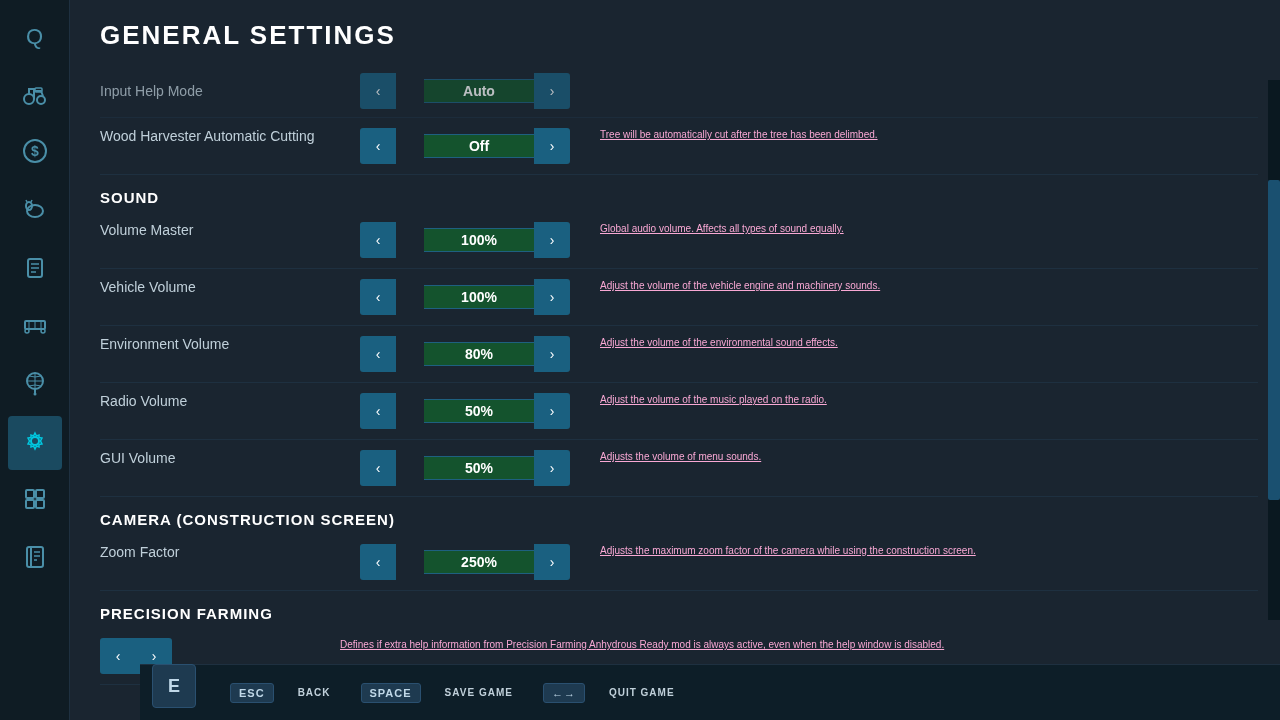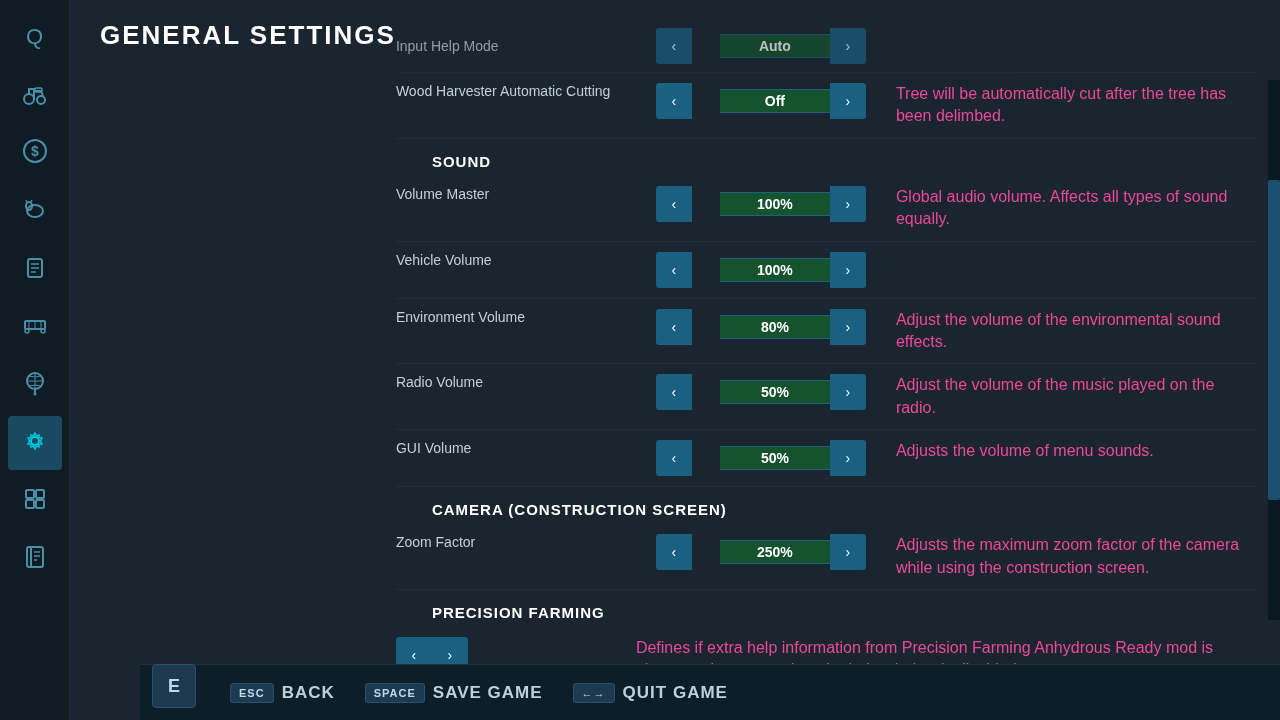--- a/index.html
+++ b/index.html
@@ -41,21 +41,21 @@
     }
     .sidebar-icon {
       font-size: 22px;
       line-height: 1;
     }
 
     
     .main {
       flex: 1;
       display: flex;
-      flex-direction: row;
+      flex-direction: column;
       padding: 20px 0 0 30px;
       position: relative;
     }
 
     .page-title {
       font-size: 26px;
       font-weight: bold;
       color: #ffffff;
       letter-spacing: 2px;
       margin-bottom: 14px;
@@ -138,34 +138,34 @@
       font-size: 14px;
       color: #ffffff;
       font-weight: bold;
       border-top: 1px solid #1e6080;
       border-bottom: 1px solid #1e6080;
       margin-left: 28px;
     }
 
     .setting-desc {
       flex: 1;
-      font-size: 16px;
-      color: #ec4899;
+      font-size: 10px;
+      color: #f9a8d4;
       padding-left: 30px;
       line-height: 1.4;
+      text-decoration: underline;
     }
 
     .section-header {
       padding: 14px 0 6px 0;
       font-size: 15px;
       font-weight: bold;
       color: #ffffff;
       letter-spacing: 1px;
       text-transform: uppercase;
-      margin-left: 36px;
     }
 
     
     .scroll-track {
       position: absolute;
       right: 0;
       top: 80px;
       width: 12px;
       height: 540px;
       background: #0a1820;
@@ -191,39 +191,39 @@
       border-top: 1px solid #1e3040;
       display: flex;
       align-items: center;
       padding: 0 20px;
       gap: 30px;
     }
 
     .bottom-btn {
       display: flex;
       align-items: center;
-      gap: 8px;
+      gap: 24px;
       cursor: pointer;
     }
 
     .key-badge {
       background: #1e3a50;
       border: 1px solid #2a5070;
       color: #c0d8e8;
       font-size: 11px;
       font-weight: bold;
       padding: 3px 8px;
       border-radius: 3px;
       letter-spacing: 1px;
       min-width: 38px;
       text-align: center;
     }
 
     .btn-label {
-      font-size: 17px;
+      font-size: 10px;
       font-weight: bold;
       color: #c0d0da;
       letter-spacing: 1px;
       text-transform: uppercase;
     }
 
     
     .e-btn {
       position: absolute;
       left: 12px;
@@ -389,20 +389,21 @@
         <div class="setting-desc">Global audio volume. Affects all types of sound equally.</div>
       </div>
 
       <div class="setting-row">
         <div class="setting-label">Vehicle Volume</div>
         <div class="setting-control">
           <button class="ctrl-btn left">‹</button>
           <div class="ctrl-value">100%</div>
           <button class="ctrl-btn right">›</button>
         </div>
+        <div class="setting-desc">Adjust the volume of the vehicle engine and machinery sounds.</div>
       </div>
 
       <div class="setting-row">
         <div class="setting-label">Environment Volume</div>
         <div class="setting-control">
           <button class="ctrl-btn left">‹</button>
           <div class="ctrl-value">80%</div>
           <button class="ctrl-btn right">›</button>
         </div>
         <div class="setting-desc">Adjust the volume of the environmental sound effects.</div>

